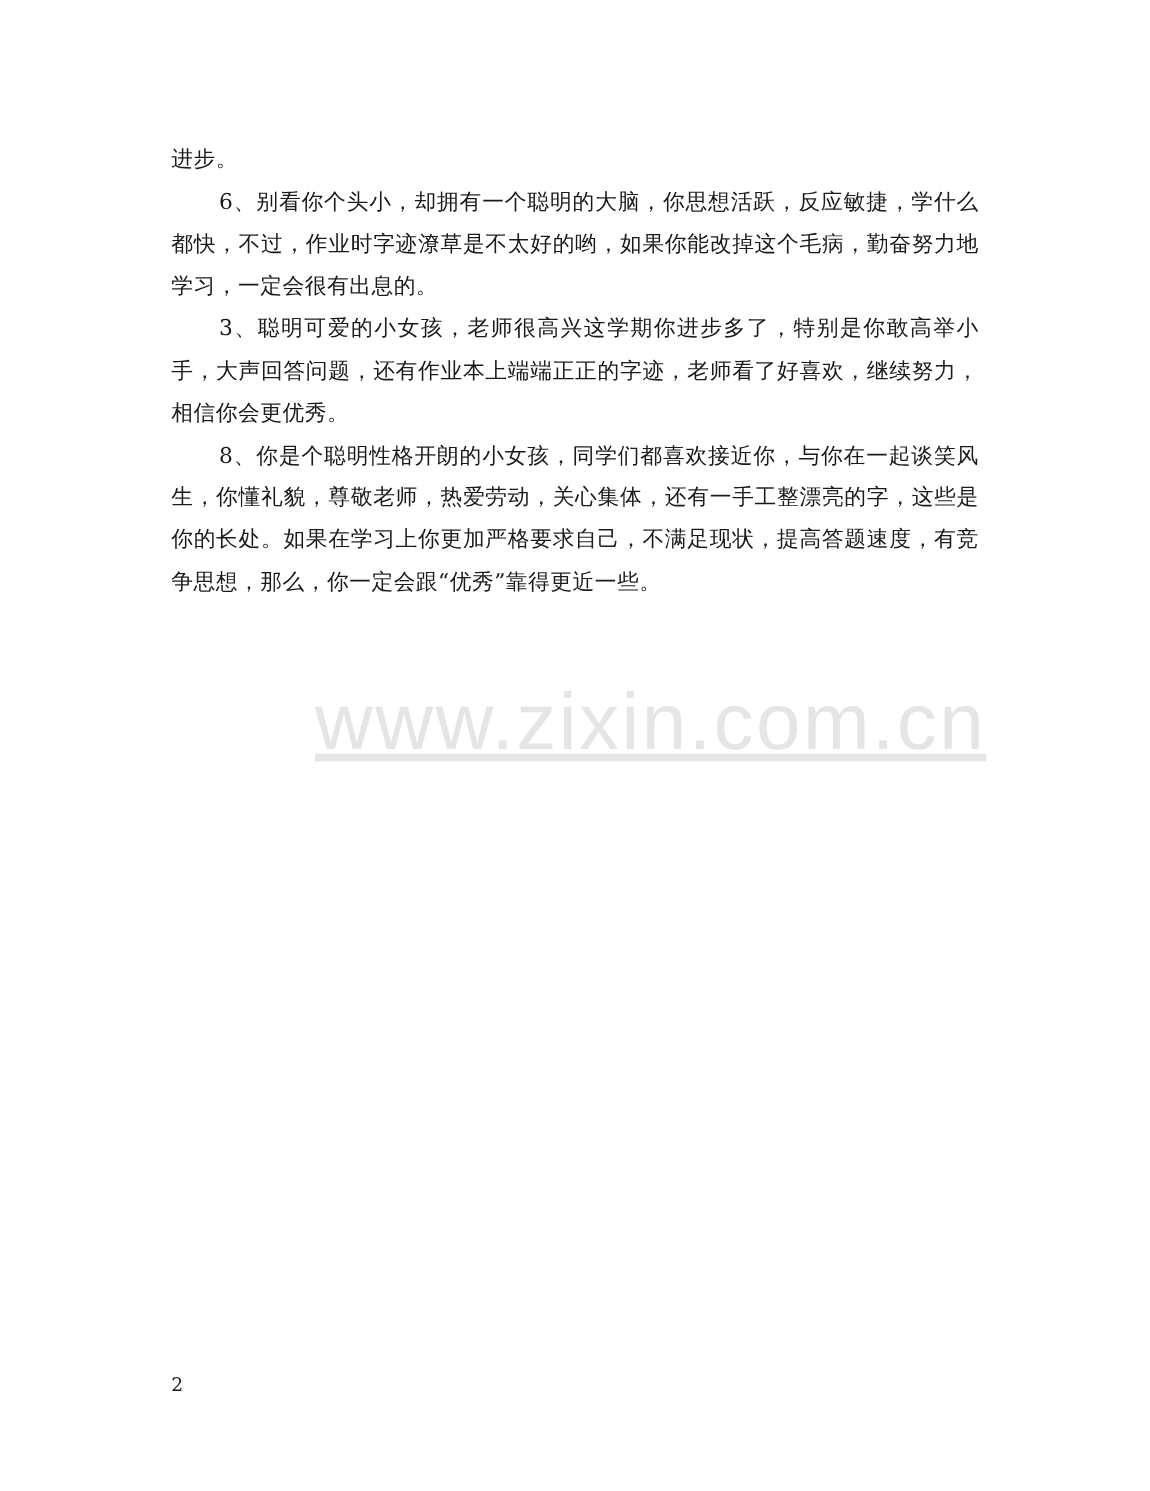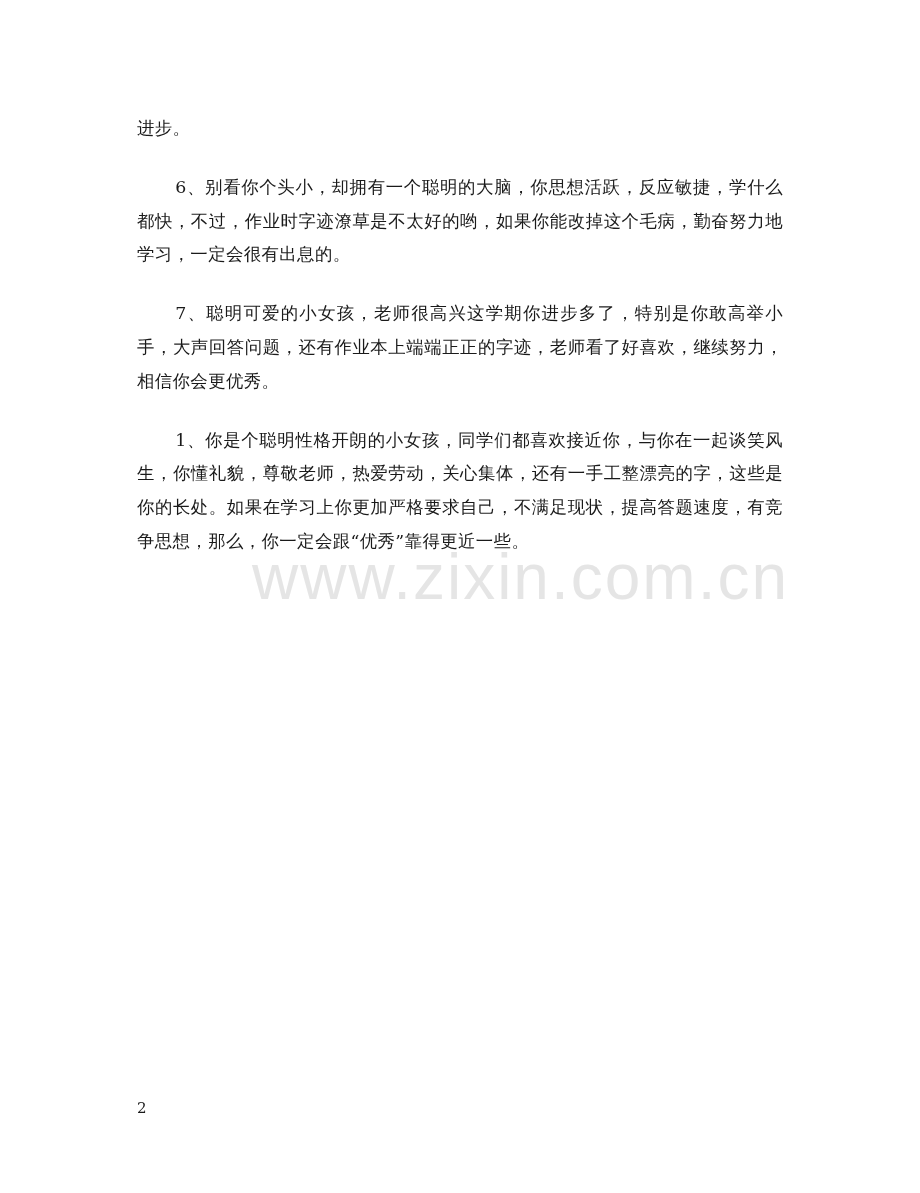--- a/index.html
+++ b/index.html
@@ -32,51 +32,51 @@
       letter-spacing: 0.4px;
       text-align: justify;
     }
     .para {
       margin: 0;
       padding: 0;
       text-indent: 0;
     }
     .para.indent {
       text-indent: 2.2em;
-      margin-top: 25px;
     }
     .watermark {
       position: absolute;
       left: 252px;
       top: 540px;
       font-family: "Liberation Sans", "DejaVu Sans", sans-serif;
       font-size: 64px;
       letter-spacing: 2px;
       color: rgba(180, 180, 180, 0.35);
       pointer-events: none;
       user-select: none;
       white-space: nowrap;
+      text-decoration: underline;
     }
     .page-number {
       position: absolute;
       left: 137px;
       top: 1099px;
       font-size: 15px;
       color: #1a1a1a;
     }
   </style>
 </head>
 <body>
 
 <div class="page">
 
   <div class="content">
     <p class="para">进步。</p>
     <p class="para indent">6、别看你个头小，却拥有一个聪明的大脑，你思想活跃，反应敏捷，学什么都快，不过，作业时字迹潦草是不太好的哟，如果你能改掉这个毛病，勤奋努力地学习，一定会很有出息的。</p>
-    <p class="para indent">7、聪明可爱的小女孩，老师很高兴这学期你进步多了，特别是你敢高举小手，大声回答问题，还有作业本上端端正正的字迹，老师看了好喜欢，继续努力，相信你会更优秀。</p>
-    <p class="para indent">1、你是个聪明性格开朗的小女孩，同学们都喜欢接近你，与你在一起谈笑风生，你懂礼貌，尊敬老师，热爱劳动，关心集体，还有一手工整漂亮的字，这些是你的长处。如果在学习上你更加严格要求自己，不满足现状，提高答题速度，有竞争思想，那么，你一定会跟“优秀”靠得更近一些。</p>
+    <p class="para indent">3、聪明可爱的小女孩，老师很高兴这学期你进步多了，特别是你敢高举小手，大声回答问题，还有作业本上端端正正的字迹，老师看了好喜欢，继续努力，相信你会更优秀。</p>
+    <p class="para indent">8、你是个聪明性格开朗的小女孩，同学们都喜欢接近你，与你在一起谈笑风生，你懂礼貌，尊敬老师，热爱劳动，关心集体，还有一手工整漂亮的字，这些是你的长处。如果在学习上你更加严格要求自己，不满足现状，提高答题速度，有竞争思想，那么，你一定会跟“优秀”靠得更近一些。</p>
   </div>
 
   <div class="watermark">www.zixin.com.cn</div>
 
   <div class="page-number">2</div>
 
 </div>
 
 </body></html>

